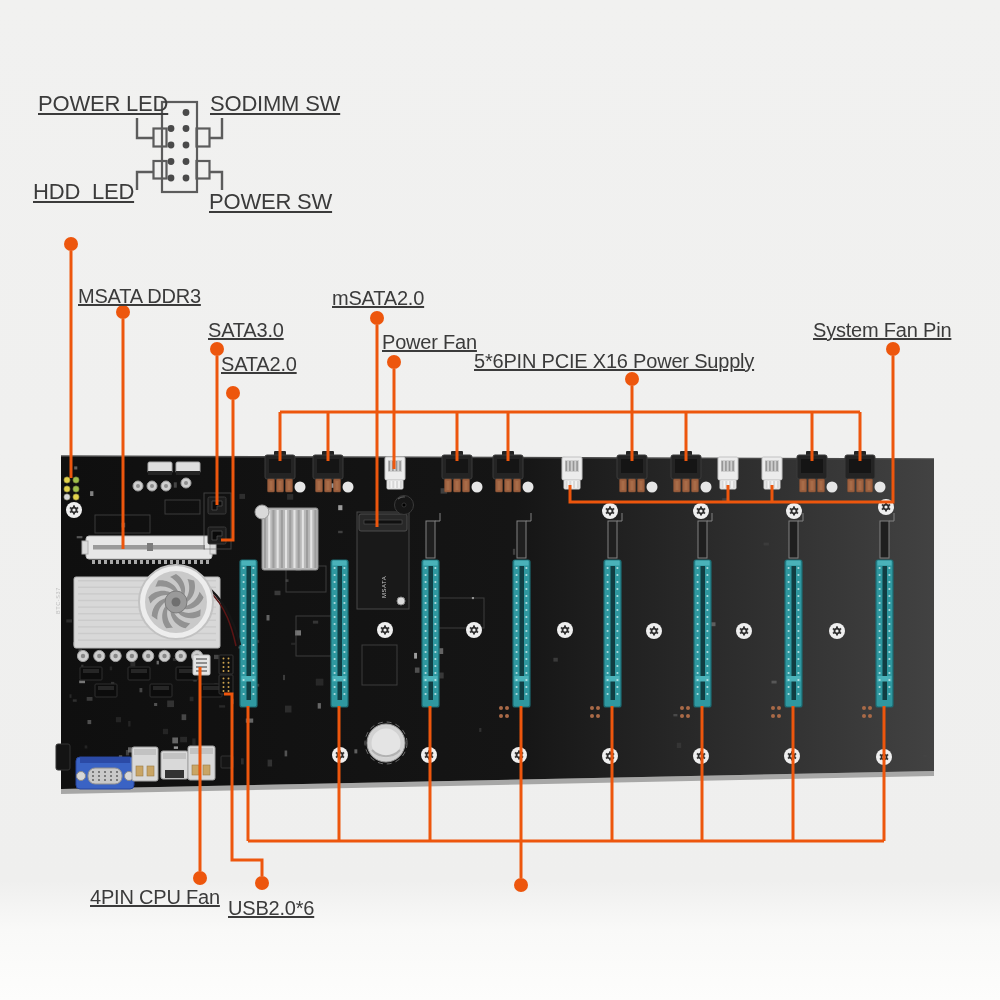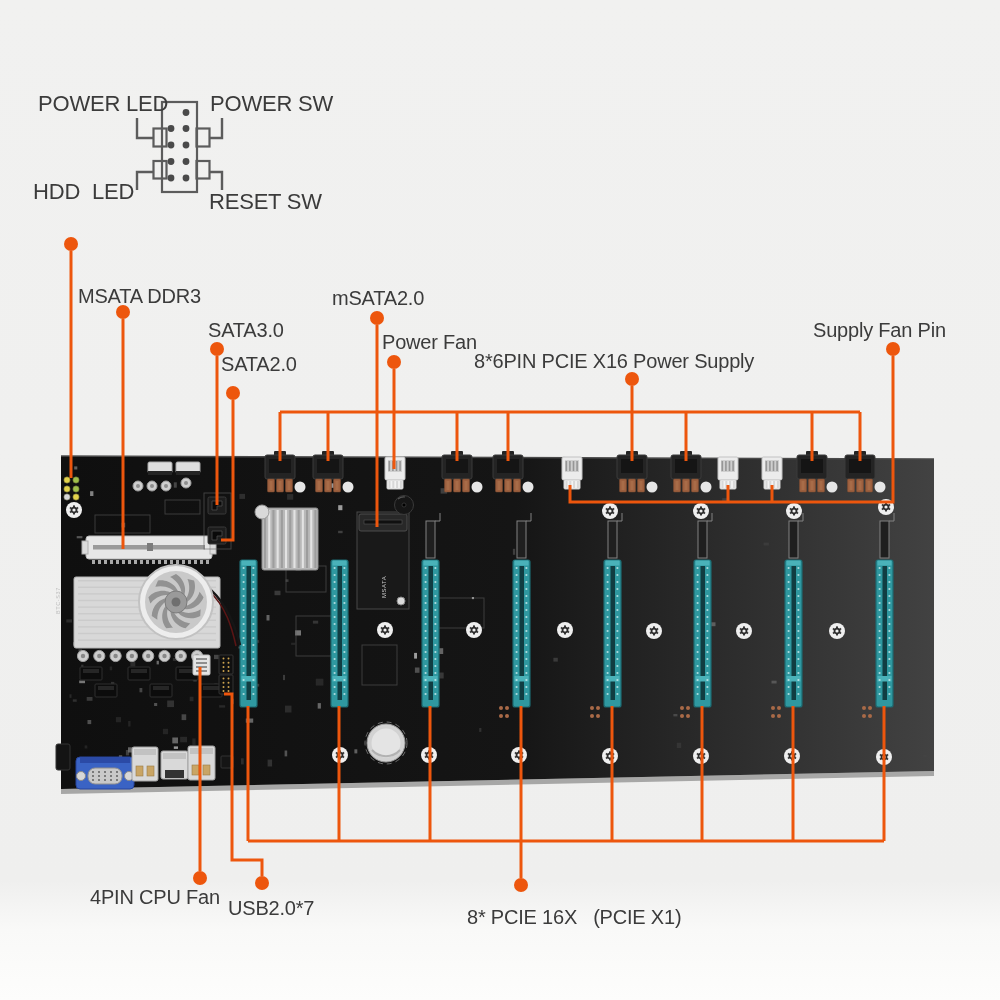--- a/index.html
+++ b/index.html
@@ -1,21 +1,21 @@
 <!DOCTYPE html>
 <html style="--accent: #ed560d; --label-text: #3b3b3b;"><head>
 <meta charset="utf-8">
 <style>
   html,body{margin:0;padding:0;}
   body{font-family:"Liberation Sans","DejaVu Sans",sans-serif;}
   .stage{position:relative;width:1000px;height:1000px;overflow:hidden;
     background:linear-gradient(180deg,#f1f1f0 0%,#efefee 88%,#f9f9f8 93%,#fdfdfc 100%);}
   svg.layer{position:absolute;left:0;top:0;}
   .callout{position:absolute;color:var(--label-text,#3b3b3b);font-size:20px;
-    letter-spacing:-0.2px;white-space:pre;line-height:1.1;}
+    letter-spacing:-0.2px;white-space:pre;line-height:1.1;text-decoration:underline;}
   .callout.big{font-size:22px;}
   .lead{stroke:var(--accent,#ed560d);stroke-width:3;fill:none;}
   .dot{fill:var(--accent,#ed560d);}
   .diag{stroke:#5c5c5c;stroke-width:2.4;fill:none;}
   .diagbox{stroke:#5c5c5c;stroke-width:2.2;fill:none;}
   .diagdot{fill:#4a4a4a;}
 </style>
 </head>
 <body>
 
@@ -1194,27 +1194,26 @@
       <circle class="dot" cx="394" cy="362" r="7"></circle>
       <circle class="dot" cx="632" cy="379" r="7"></circle>
       <circle class="dot" cx="893" cy="349" r="7"></circle>
       <circle class="dot" cx="200" cy="878" r="7"></circle>
       <circle class="dot" cx="262" cy="883" r="7"></circle>
       <circle class="dot" cx="521" cy="885" r="7"></circle>
     </g>
   </svg>
 
   <div class="callout big" style="left:38px;top:92px">POWER LED</div>
-  <div class="callout big" style="left:210px;top:92px">POWER SW</div>
+  <div class="callout big" style="left:210px;top:92px">SODIMM SW</div>
   <div class="callout big" style="left:33px;top:180px">HDD  LED</div>
-  <div class="callout big" style="left:209px;top:190px">RESET SW</div>
+  <div class="callout big" style="left:209px;top:190px">POWER SW</div>
 
   <div class="callout" style="left:78px;top:285px">MSATA DDR3</div>
   <div class="callout" style="left:208px;top:319px">SATA3.0</div>
   <div class="callout" style="left:221px;top:353px">SATA2.0</div>
   <div class="callout" style="left:332px;top:287px">mSATA2.0</div>
   <div class="callout" style="left:382px;top:331px">Power Fan</div>
-  <div class="callout" style="left:474px;top:350px">8*6PIN PCIE X16 Power Supply</div>
-  <div class="callout" style="left:813px;top:319px">Supply Fan Pin</div>
+  <div class="callout" style="left:474px;top:350px">5*6PIN PCIE X16 Power Supply</div>
+  <div class="callout" style="left:813px;top:319px">System Fan Pin</div>
   <div class="callout" style="left:90px;top:886px">4PIN CPU Fan</div>
-  <div class="callout" style="left:228px;top:897px">USB2.0*7</div>
-  <div class="callout" style="left:467px;top:906px">8* PCIE 16X   (PCIE X1)</div>
+  <div class="callout" style="left:228px;top:897px">USB2.0*6</div>
 </div>
 
 </body></html>

